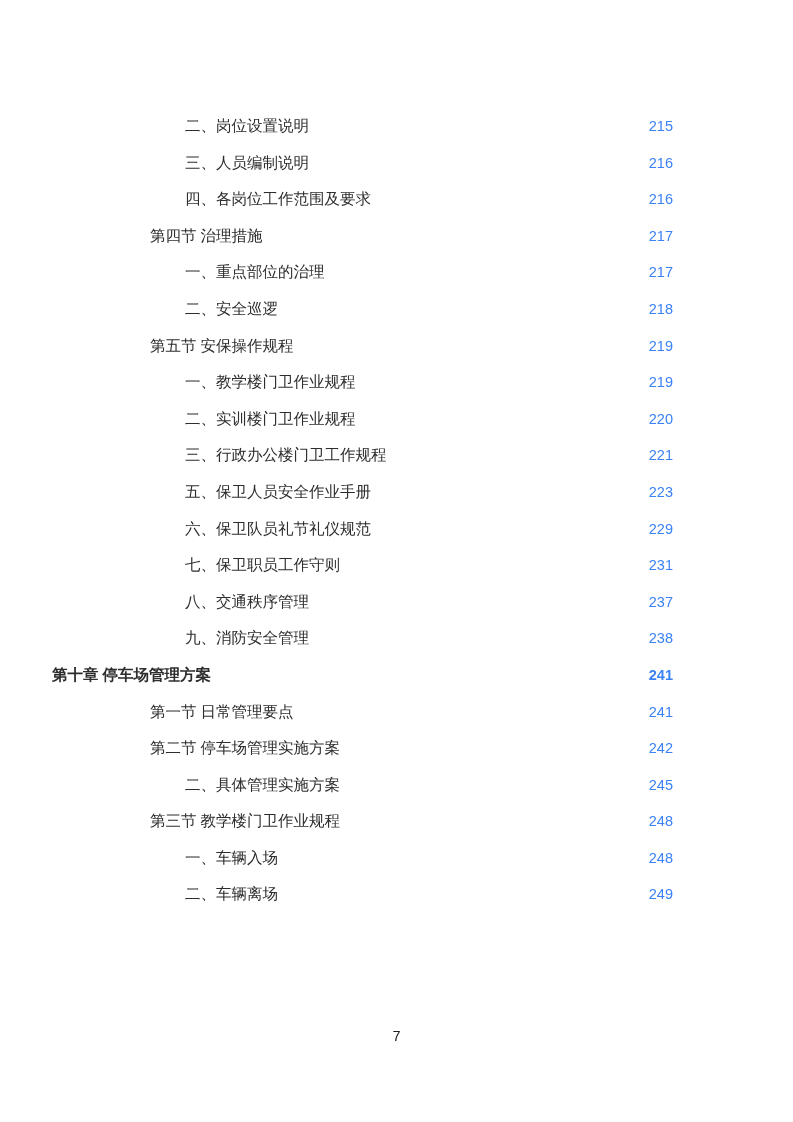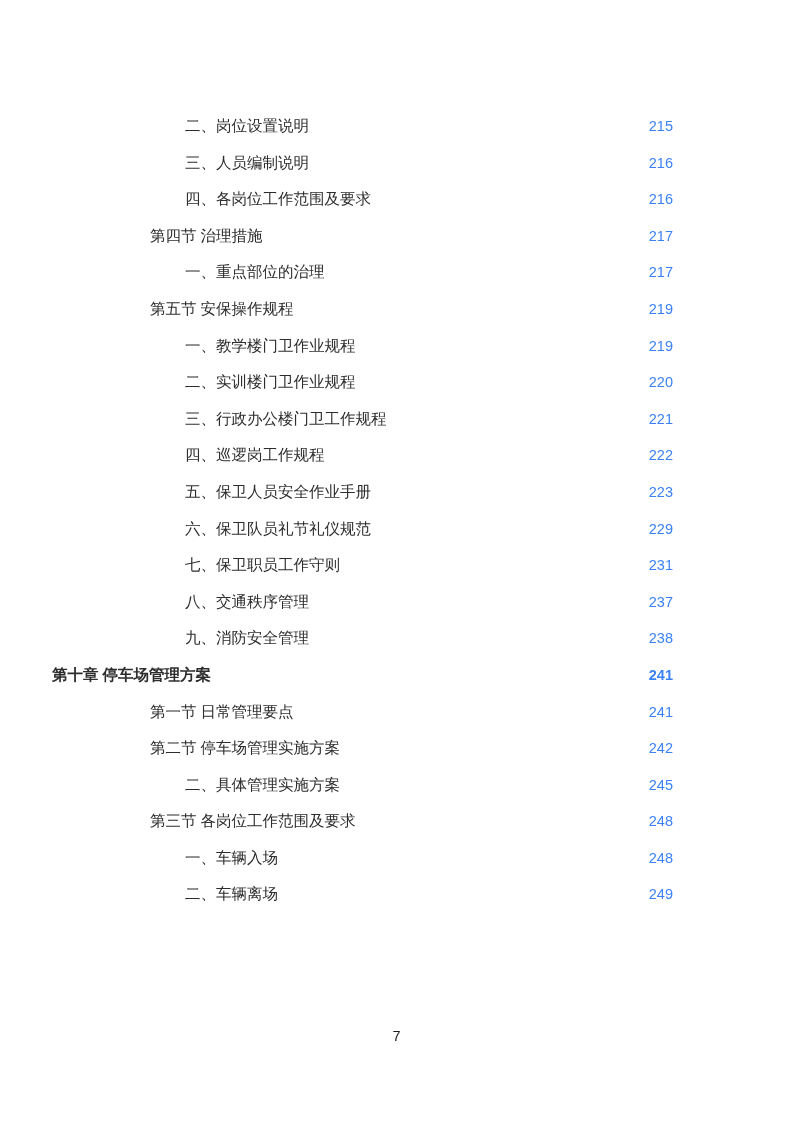--- a/index.html
+++ b/index.html
@@ -126,44 +126,44 @@
       <div class="toc-row lvl-2">
         <span class="toc-title">第四节 治理措施</span>
         <span class="toc-leader"></span>
         <span class="toc-page">217</span>
       </div>
       <div class="toc-row lvl-3">
         <span class="toc-title">一、重点部位的治理</span>
         <span class="toc-leader"></span>
         <span class="toc-page">217</span>
       </div>
+      <div class="toc-row lvl-3">
+        <span class="toc-title">二、安全巡逻</span>
+        <span class="toc-leader"></span>
+        <span class="toc-page">218</span>
+      </div>
       <div class="toc-row lvl-2">
         <span class="toc-title">第五节 安保操作规程</span>
         <span class="toc-leader"></span>
         <span class="toc-page">219</span>
       </div>
       <div class="toc-row lvl-3">
         <span class="toc-title">一、教学楼门卫作业规程</span>
         <span class="toc-leader"></span>
         <span class="toc-page">219</span>
       </div>
       <div class="toc-row lvl-3">
         <span class="toc-title">二、实训楼门卫作业规程</span>
         <span class="toc-leader"></span>
         <span class="toc-page">220</span>
       </div>
       <div class="toc-row lvl-3">
         <span class="toc-title">三、行政办公楼门卫工作规程</span>
         <span class="toc-leader"></span>
         <span class="toc-page">221</span>
-      </div>
-      <div class="toc-row lvl-3">
-        <span class="toc-title">四、巡逻岗工作规程</span>
-        <span class="toc-leader"></span>
-        <span class="toc-page">222</span>
       </div>
       <div class="toc-row lvl-3">
         <span class="toc-title">五、保卫人员安全作业手册</span>
         <span class="toc-leader"></span>
         <span class="toc-page">223</span>
       </div>
       <div class="toc-row lvl-3">
         <span class="toc-title">六、保卫队员礼节礼仪规范</span>
         <span class="toc-leader"></span>
         <span class="toc-page">229</span>
@@ -197,21 +197,21 @@
         <span class="toc-title">第二节 停车场管理实施方案</span>
         <span class="toc-leader"></span>
         <span class="toc-page">242</span>
       </div>
       <div class="toc-row lvl-3">
         <span class="toc-title">二、具体管理实施方案</span>
         <span class="toc-leader"></span>
         <span class="toc-page">245</span>
       </div>
       <div class="toc-row lvl-2">
-        <span class="toc-title">第三节 各岗位工作范围及要求</span>
+        <span class="toc-title">第三节 教学楼门卫作业规程</span>
         <span class="toc-leader"></span>
         <span class="toc-page">248</span>
       </div>
       <div class="toc-row lvl-3">
         <span class="toc-title">一、车辆入场</span>
         <span class="toc-leader"></span>
         <span class="toc-page">248</span>
       </div>
       <div class="toc-row lvl-3">
         <span class="toc-title">二、车辆离场</span>

